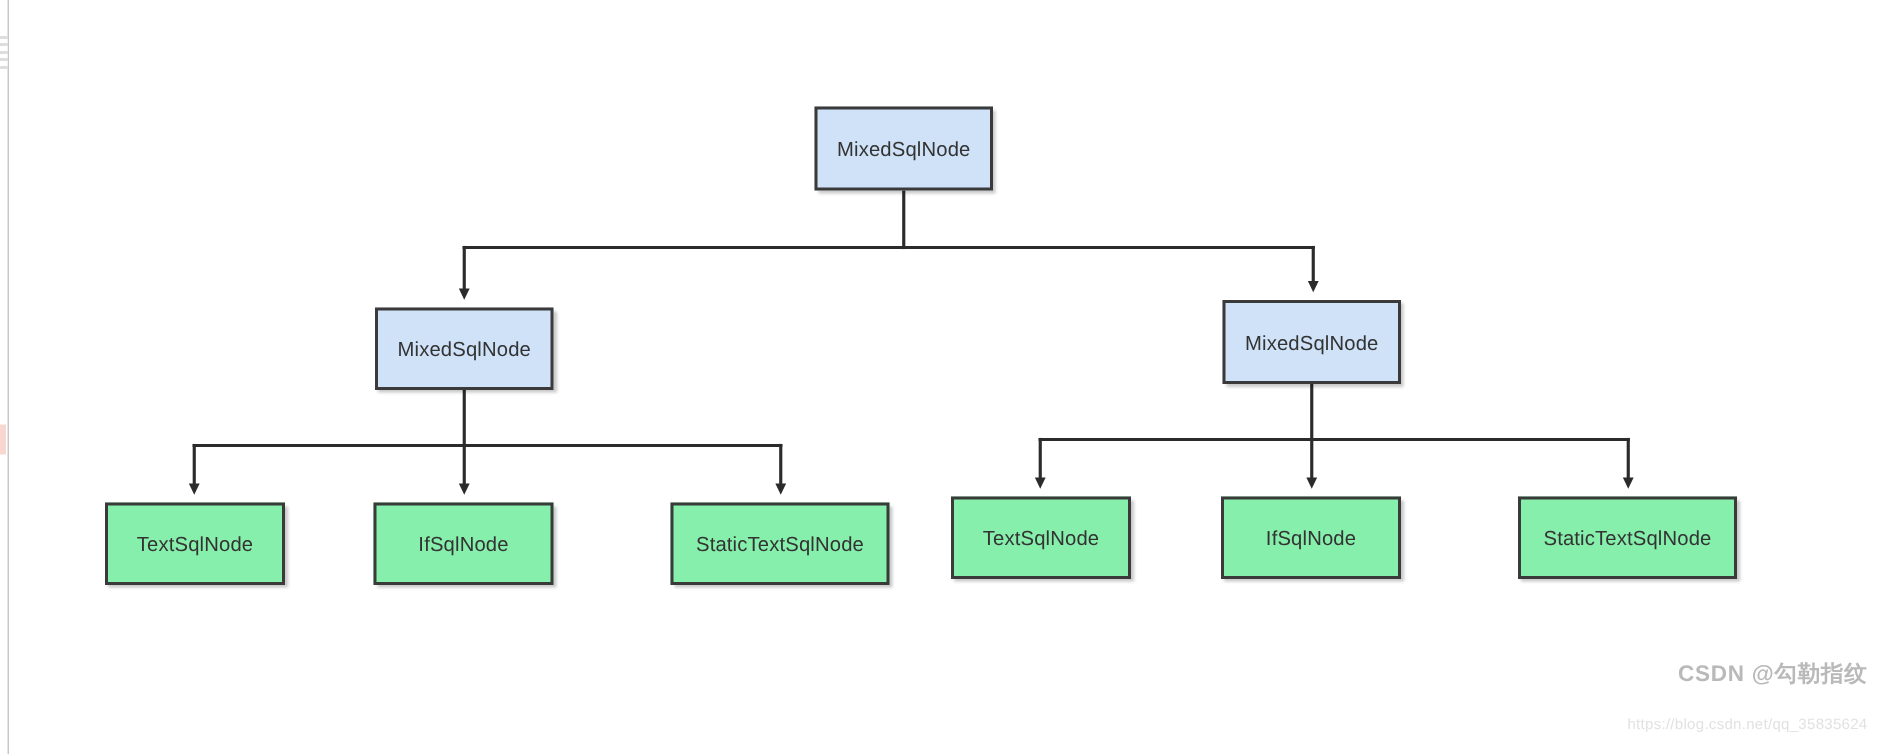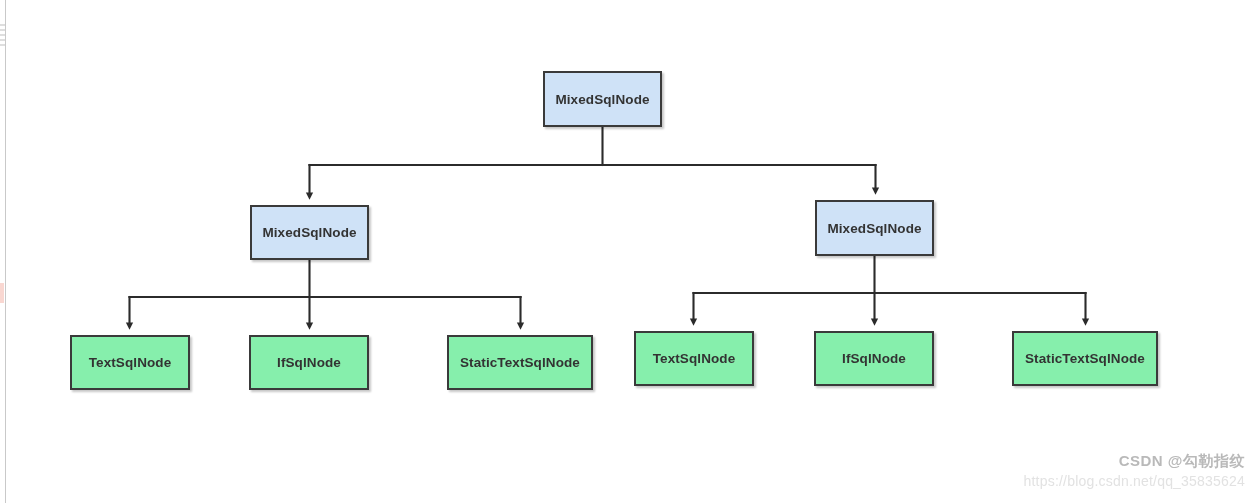--- a/index.html
+++ b/index.html
@@ -63,43 +63,42 @@
     box-sizing: border-box;
     border: 2px solid #3a3a3a;
     display: flex;
     align-items: center;
     justify-content: center;
     font-size: 13.5px;
     color: #333333;
     letter-spacing: 0.1px;
     white-space: nowrap;
     box-shadow: 2px 2px 2px rgba(0,0,0,0.22);
-    font-weight: bold;
   }
   .node.blue  { background: #cfe2f7; }
   .node.peach { background: #86efac; }
 
   .watermark {
     position: absolute;
     right: 14px;
     bottom: 14px;
     text-align: right;
     user-select: none;
   }
   .watermark .wm-main {
     font-size: 15px;
     color: #b9b9b9;
     letter-spacing: 0.5px;
     font-weight: bold;
   }
   .watermark .wm-url {
-    font-size: 14px;
+    font-size: 10px;
     color: #e2e2e2;
     letter-spacing: 0.2px;
-    margin-top: 2px;
+    margin-top: 19px;
   }
 </style>
 </head>
 <body>
 
 <div id="canvas">
 
   <div class="page-edge"></div>
   <div class="edge-artifact-gray"></div>
   <div class="edge-artifact-pink"></div>

